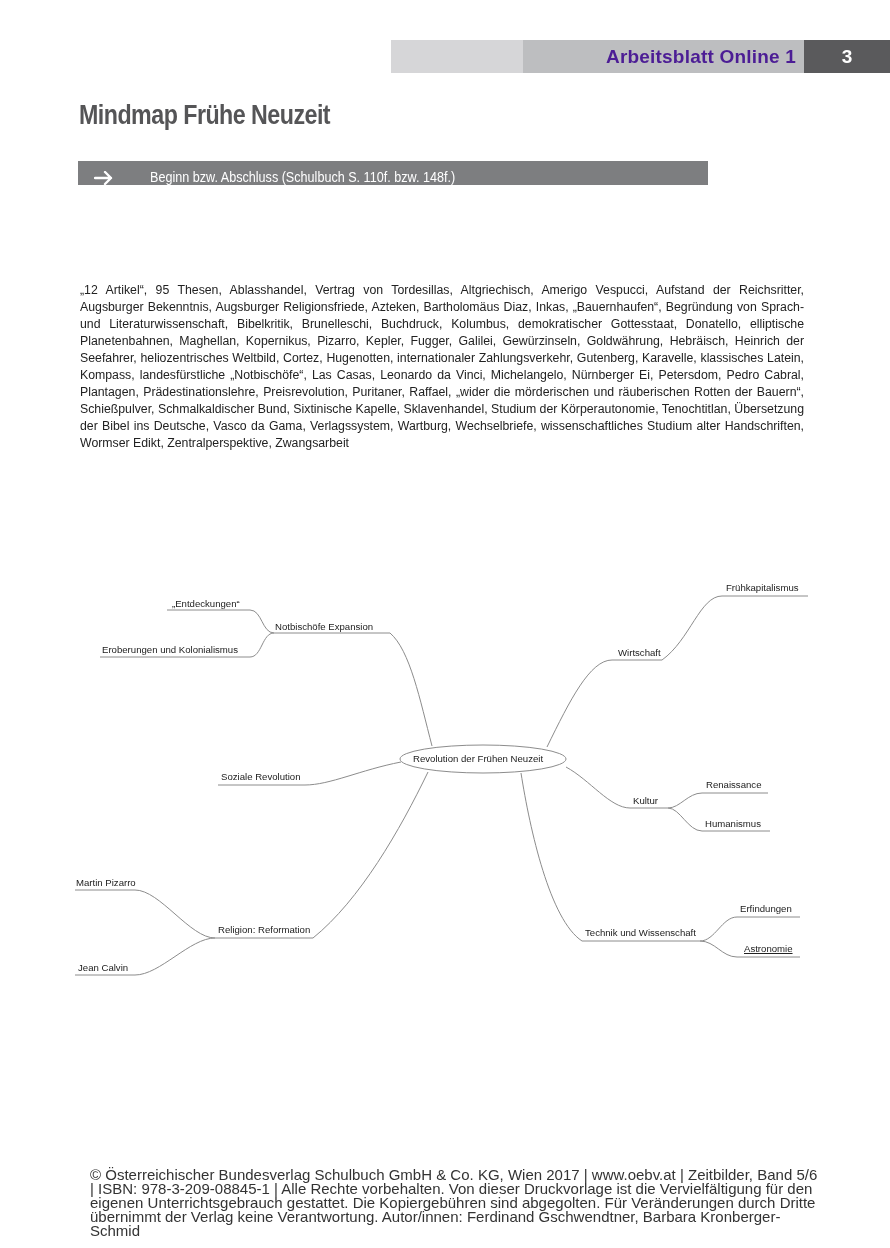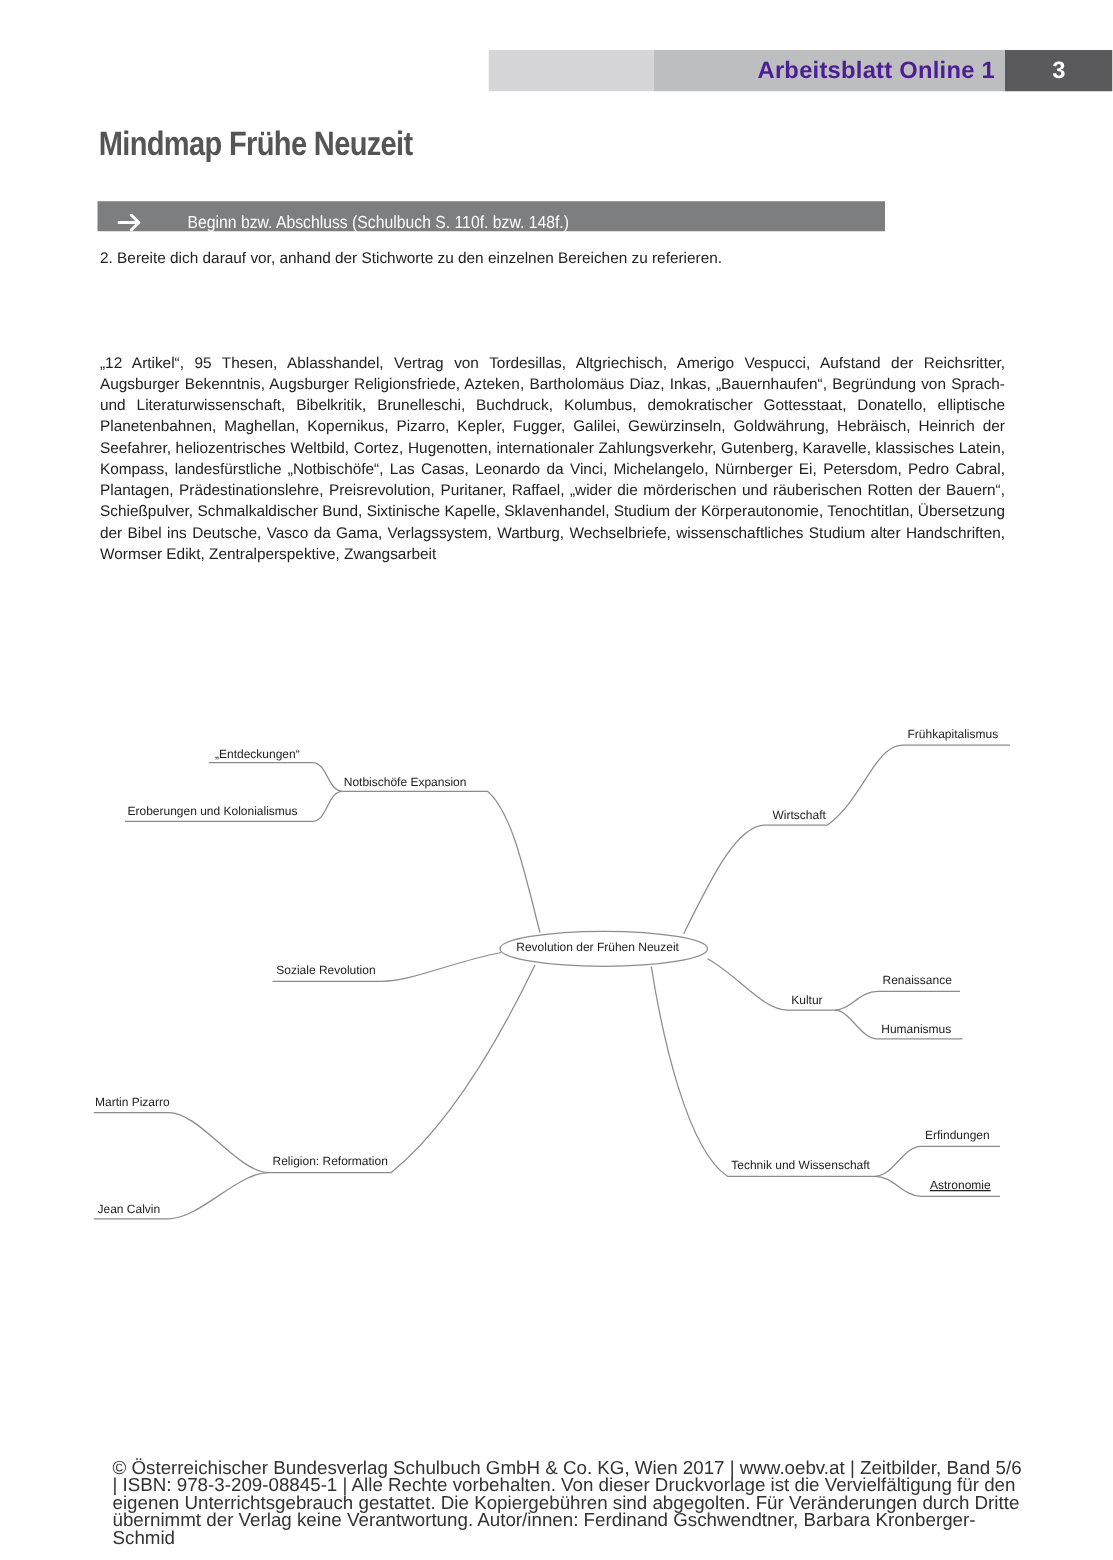--- a/index.html
+++ b/index.html
@@ -43,21 +43,20 @@
 <div class="bar">
   <span class="arrow">
     <svg width="20" height="14" viewBox="0 0 20 14">
         <path d="M1 7 H17 M11 1 L17 7 L11 13" stroke="#fff" stroke-width="2.4" fill="none" stroke-linecap="round" stroke-linejoin="round"></path>
       </svg>
   </span>
   <span class="txt">Beginn bzw. Abschluss (Schulbuch S. 110f. bzw. 148f.)</span>
 </div>
 
 <div class="instr">
-  <p>2. Bereite dich darauf vor, anhand der Stichworte  zu den einzelnen Bereichen zu referieren.</p>
 </div>
 
 <div class="terms">„12 Artikel“, 95 Thesen, Ablasshandel, Vertrag von Tordesillas, Altgriechisch, Amerigo Vespucci, Aufstand der Reichsritter, Augsburger Bekenntnis, Augsburger Religionsfriede, Azteken, Bartholomäus Diaz, Inkas, „Bauernhaufen“, Begründung von Sprach- und Literaturwissenschaft, Bibelkritik, Brunelleschi, Buchdruck,  Kolumbus, demokratischer Gottesstaat, Donatello, elliptische Planetenbahnen, Maghellan, Kopernikus, Pizarro, Kepler, Fugger, Galilei, Gewürzinseln, Goldwährung, Hebräisch, Heinrich der Seefahrer, heliozentrisches Weltbild, Cortez, Hugenotten, internationaler Zahlungsverkehr, Gutenberg, Karavelle, klassisches Latein, Kompass, landesfürstliche „Notbischöfe“, Las Casas, Leonardo da Vinci, Michelangelo, Nürnberger Ei, Petersdom, Pedro Cabral, Plantagen, Prädestinationslehre, Preisrevolution, Puritaner, Raffael,  „wider die mörderischen und räuberischen Rotten der Bauern“, Schießpulver, Schmalkaldischer Bund, Sixtinische Kapelle, Sklavenhandel, Studium der Körperautonomie, Tenochtitlan, Übersetzung der Bibel ins Deutsche, Vasco da Gama, Verlagssystem, Wartburg, Wechselbriefe, wissenschaftliches Studium alter Handschriften, Wormser Edikt, Zentralperspektive, Zwangsarbeit</div>
 
 <svg class="map" width="890" height="440" viewBox="0 560 890 440">
   <g fill="none" stroke="#8c8c8c" stroke-width="1">
 
     <ellipse cx="483" cy="759" rx="83" ry="14"></ellipse>
 
     <path d="M432 746 C420 700, 410 650, 390 633 L274 633"></path>

